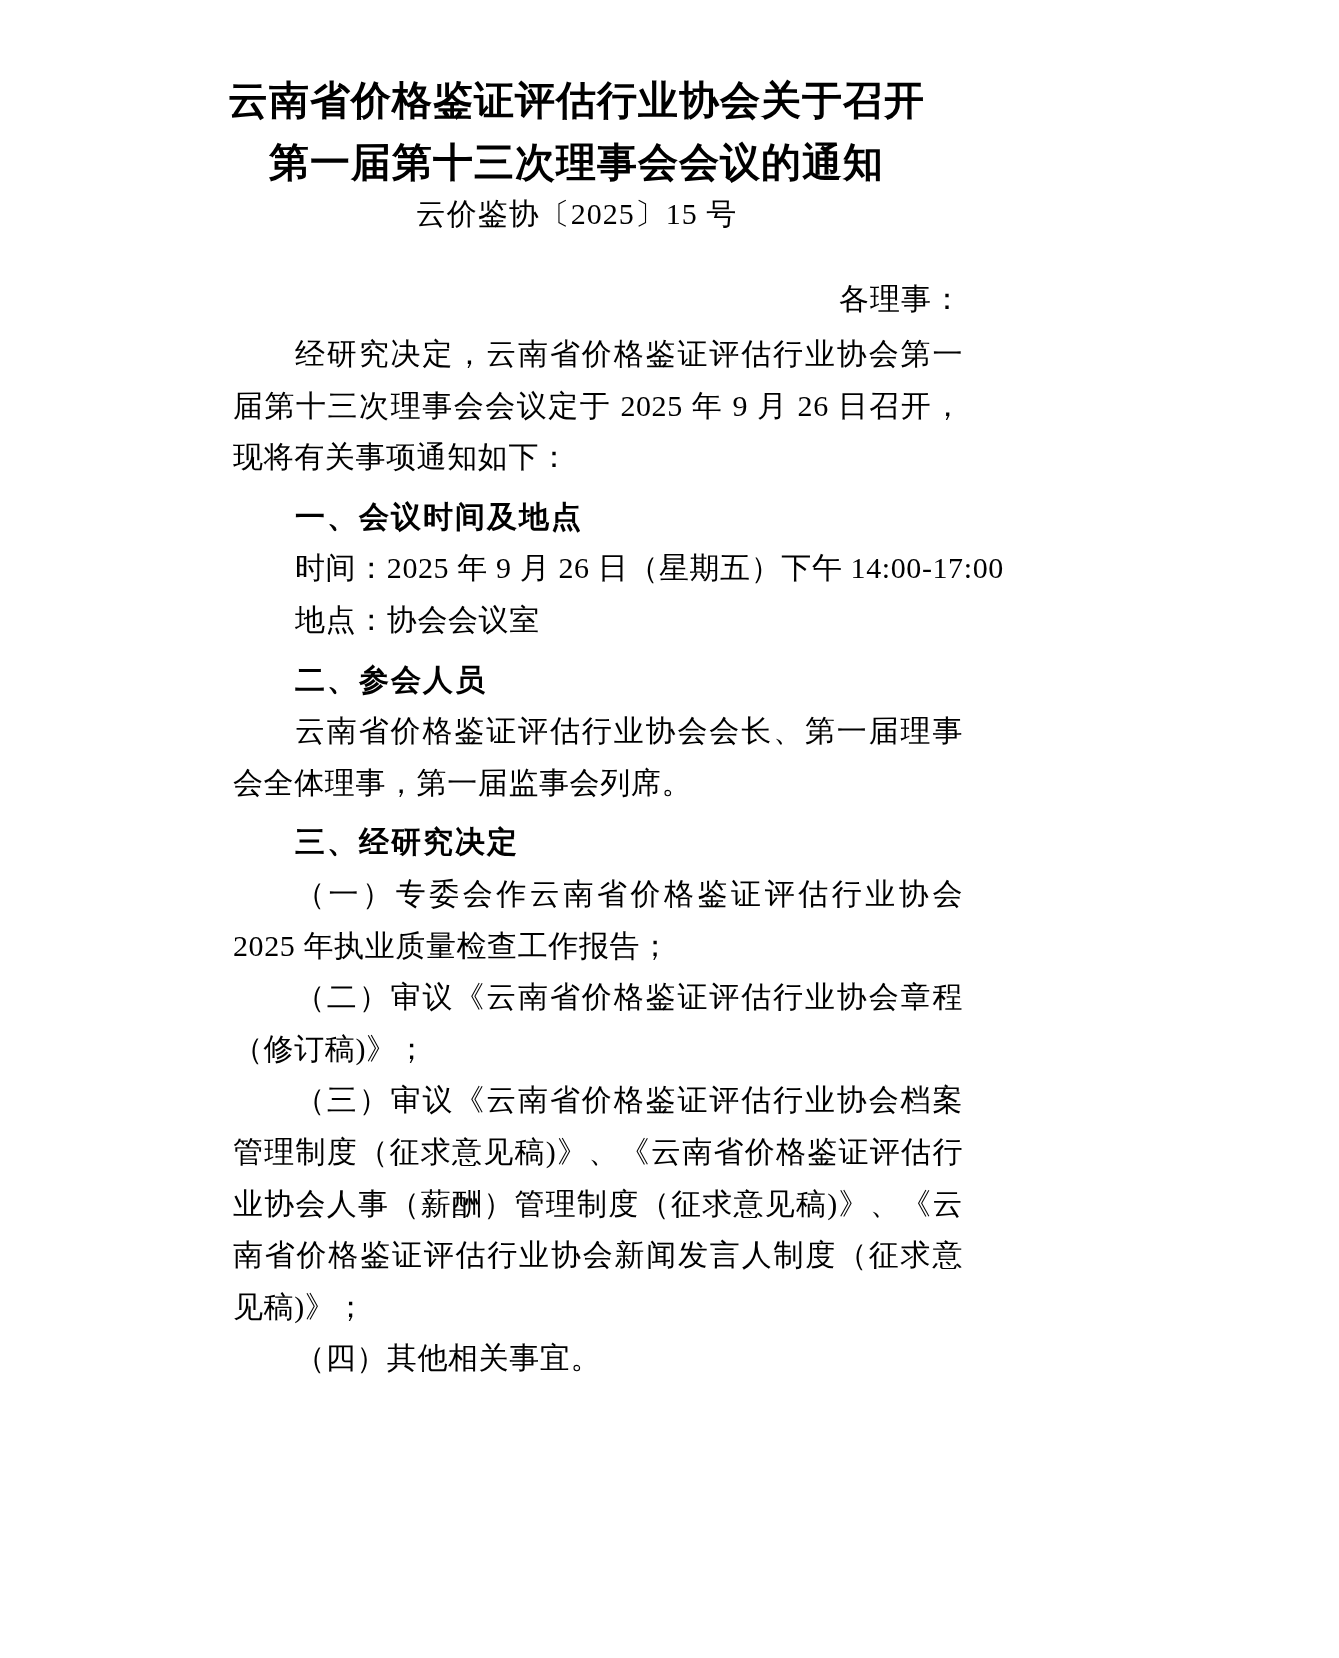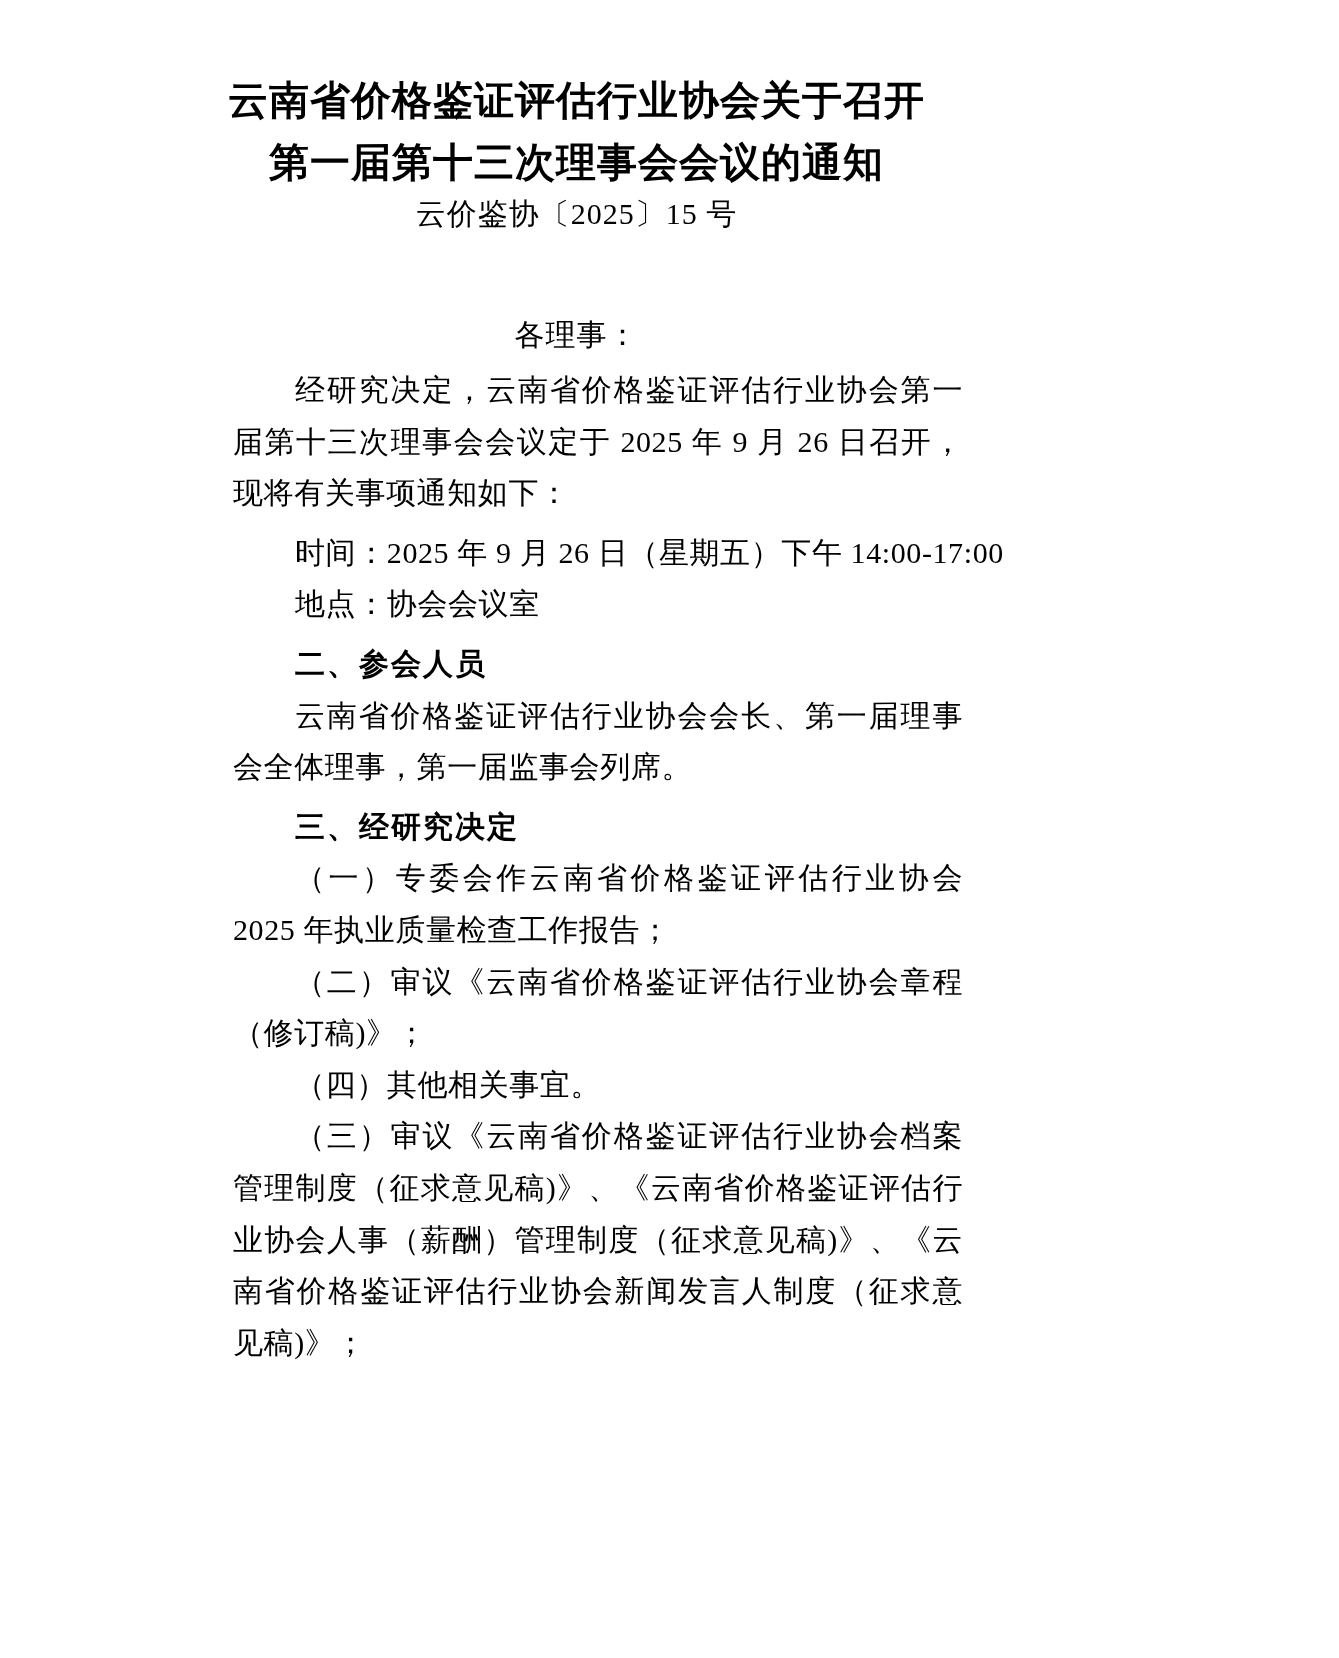--- a/index.html
+++ b/index.html
@@ -36,22 +36,22 @@
   }
   .doc-number {
     text-align: center;
     font-size: 30px;
     letter-spacing: 1px;
     margin-bottom: 0;
   }
   .salutation {
     font-size: 30px;
     letter-spacing: 1px;
-    margin-top: 80px;
-    text-align: center;
+    margin-top: 44px;
+    text-align: right;
   }
   p.body-text {
     font-size: 30px;
     line-height: 1.72;
     letter-spacing: 0.6px;
     margin: 0;
     text-align: justify;
     text-justify: inter-ideograph;
   }
   p.indent2 {
@@ -85,30 +85,31 @@
 
   <div class="doc-number">云价鉴协〔2025〕15 号</div>
 
   <div class="salutation">各理事：</div>
 
   <div class="para-block">
     <p class="body-text indent2">经研究决定，云南省价格鉴证评估行业协会第一届第十三次理事会会议定于 2025 年 9 月 26 日召开，现将有关事项通知如下：</p>
   </div>
 
   <div class="para-block">
+    <p class="heading-item">一、会议时间及地点</p>
     <p class="body-text indent2 nowrap-line">时间：2025 年 9 月 26 日（星期五）下午 14:00-17:00</p>
     <p class="body-text indent2">地点：协会会议室</p>
   </div>
 
   <div class="para-block">
     <p class="heading-item">二、参会人员</p>
     <p class="body-text indent2">云南省价格鉴证评估行业协会会长、第一届理事会全体理事，第一届监事会列席。</p>
   </div>
 
   <div class="para-block">
     <p class="heading-item">三、经研究决定</p>
     <p class="body-text indent2">（一）专委会作云南省价格鉴证评估行业协会 2025 年执业质量检查工作报告；</p>
     <p class="body-text indent2">（二）审议《云南省价格鉴证评估行业协会章程（修订稿)》；</p>
+    <p class="body-text indent2">（三）审议《云南省价格鉴证评估行业协会档案管理制度（征求意见稿)》、《云南省价格鉴证评估行业协会人事（薪酬）管理制度（征求意见稿)》、《云南省价格鉴证评估行业协会新闻发言人制度（征求意见稿)》；</p>
     <p class="body-text indent2">（四）其他相关事宜。</p>
-    <p class="body-text indent2">（三）审议《云南省价格鉴证评估行业协会档案管理制度（征求意见稿)》、《云南省价格鉴证评估行业协会人事（薪酬）管理制度（征求意见稿)》、《云南省价格鉴证评估行业协会新闻发言人制度（征求意见稿)》；</p>
   </div>
 
 </div>
 
 </body></html>

